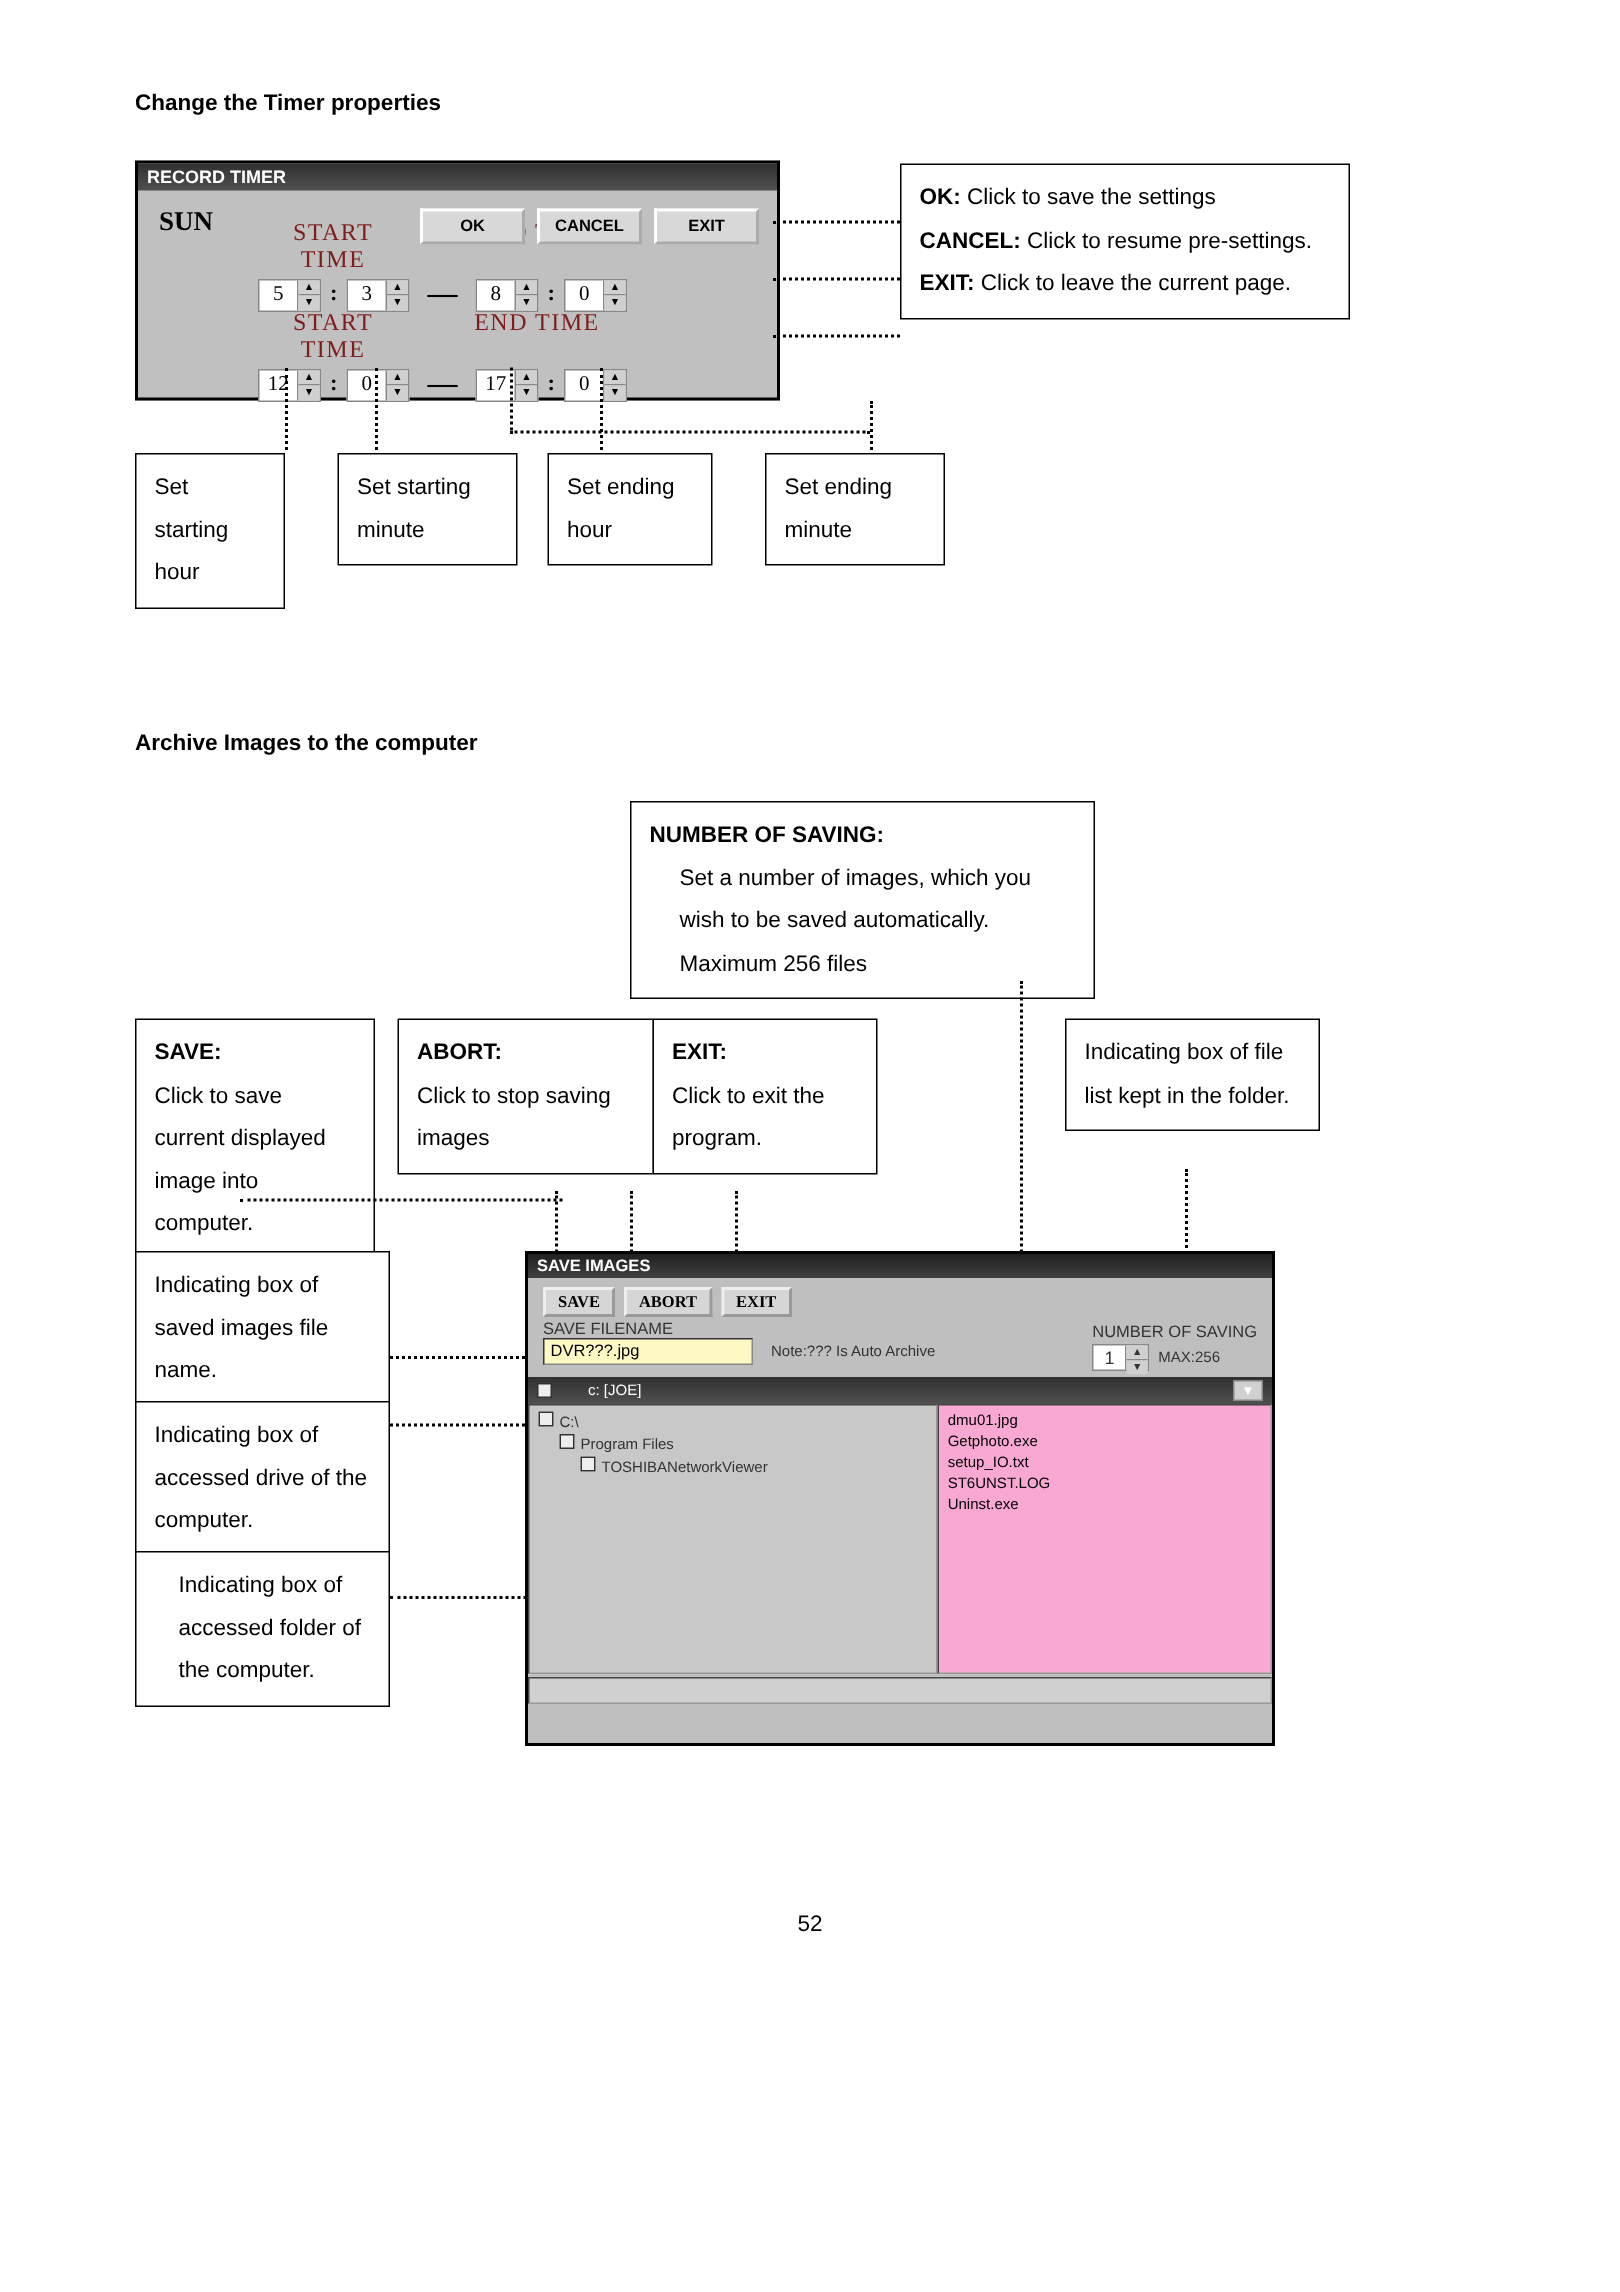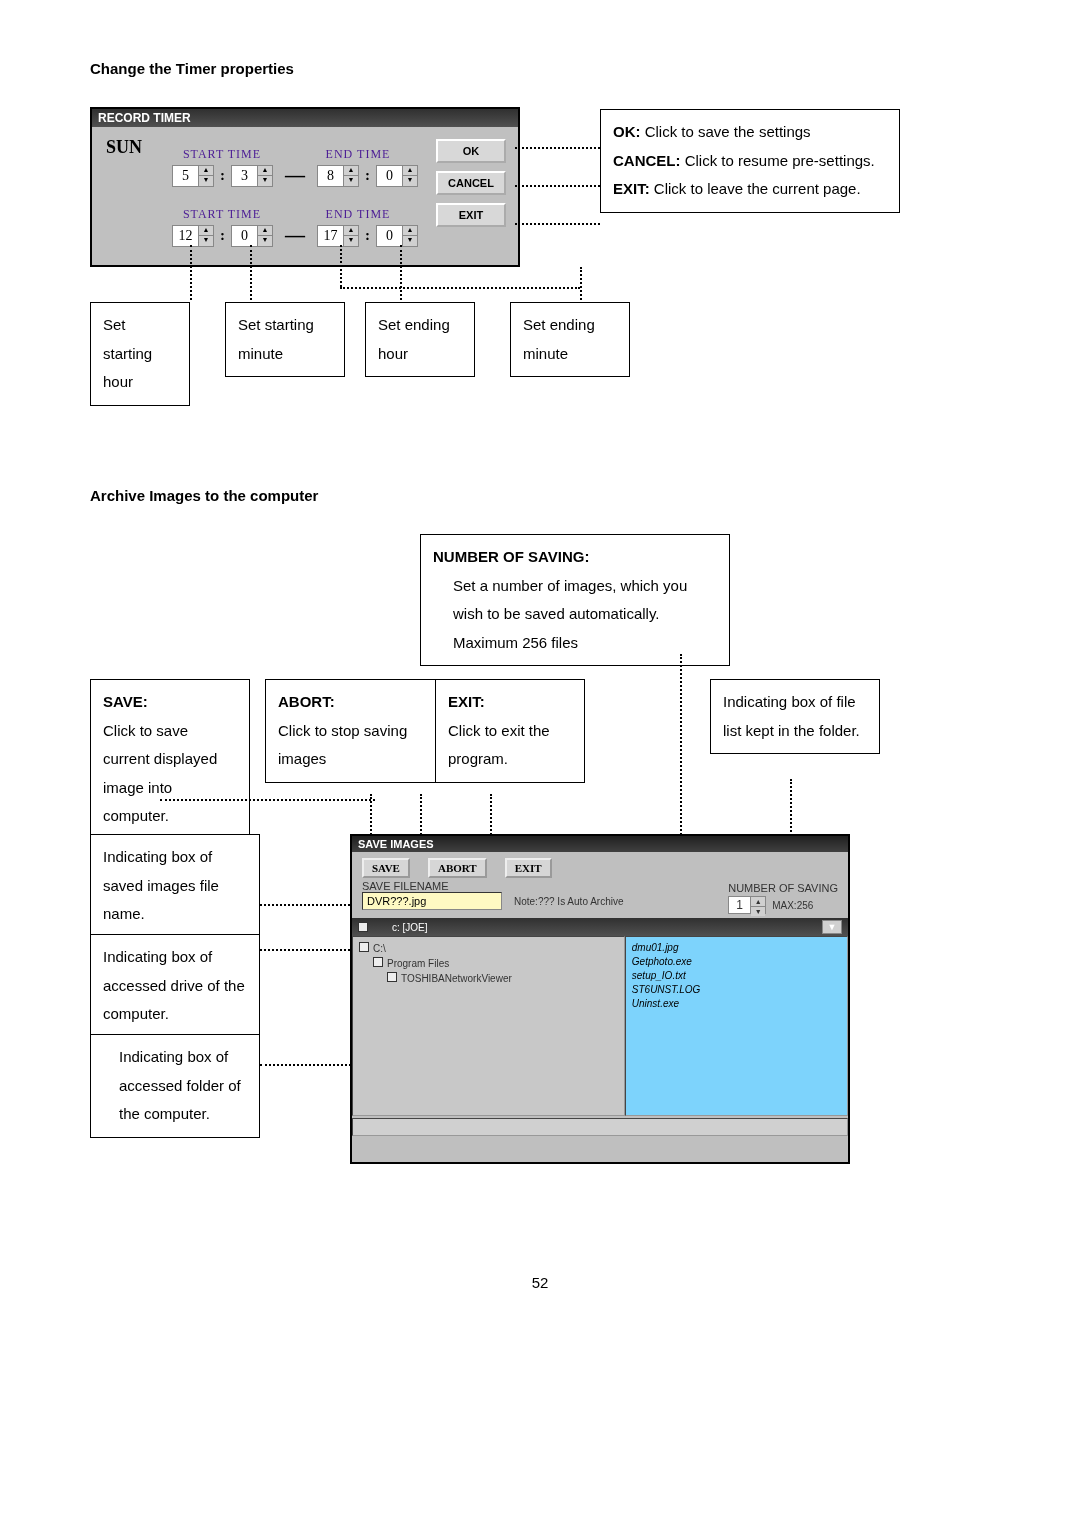--- a/index.html
+++ b/index.html
@@ -44,42 +44,42 @@
   .rt-body { position: relative; padding: 6px 12px; }
   .rt-day {
     font-weight: bold;
     font-size: 18px;
     font-family: "Times New Roman", serif;
     position: absolute; left: 14px; top: 10px;
   }
   .rt-row { position: absolute; left: 80px; font-family: "Times New Roman", serif; }
   .rt-row.row1 { top: 20px; }
   .rt-row.row2 { top: 80px; }
-  .rt-label { font-size: 12px; color: #4c1d95; letter-spacing: 1px; display:inline-block; width:100px; text-align:center;}
+  .rt-label { font-size: 16px; color: #7f1d1d; letter-spacing: 1px; display:inline-block; width:100px; text-align:center;}
   .rt-labels { display:flex; gap:36px; }
   .rt-spin-row { display:flex; align-items:center; gap:6px; margin-top:2px;}
   .spin {
     display: inline-flex;
     border: 1px solid #888;
     background: #fff;
     height: 22px;
   }
   .spin .val {
     width: 26px; text-align: center; font-size: 14px; line-height: 20px;
     border-right: 1px solid #888;
   }
   .spin .arrows { width:14px; display:flex; flex-direction:column; }
   .spin .arrows div {
     flex:1; background:#d0d0d0; font-size:7px; text-align:center; line-height:9px;
     border-bottom:1px solid #888;
   }
   .spin .arrows div:last-child{border-bottom:none;}
   .colon { font-weight:bold; }
   .dash { font-weight:bold; padding:0 6px; font-size:20px;}
-  .rt-btns { position:absolute; right:12px; top:12px; display:flex; flex-direction:column; gap:8px;align-items:center;}
+  .rt-btns { position:absolute; right:12px; top:12px; display:flex; gap:8px;align-items:center;}
   .rt-btn {
     width:70px; height:24px; background:#d8d8d8; border:2px outset #fff;
     font-size:11px; font-weight:bold; text-align:center; line-height:20px;
   }
 
   
   .dotted-h { position:absolute; border-top:2px dotted #000; height:0; }
   .dotted-v { position:absolute; border-left:2px dotted #000; width:0; }
 
   
@@ -88,42 +88,42 @@
     width:500px; height:330px;
     border:2px solid #000;
     background:#bfbfbf;
     font-size:11px;
   }
   .save-images .titlebar {
     background:linear-gradient(#202020,#404040);
     color:#fff; font-weight:bold; font-size:11px;
     padding:2px 6px;
   }
-  .si-btns { display:flex; gap:18px; padding:6px 10px 2px; }
+  .si-btns { display:flex; gap:6px; padding:6px 10px 2px; }
   .si-btn {
     border:2px outset #eee; background:#d6d6d6;
     padding:2px 8px; font-size:11px; font-weight:bold;
     font-family:"Times New Roman",serif;
   }
   .si-label { font-size:11px; padding-left:10px; color:#333;}
   .si-filename-row{display:flex;align-items:center;gap:12px;padding:0 10px 4px;}
   .si-filename { border:1px inset #888; background:#fef9c3; padding:2px 4px; width:140px; font-size:11px;}
   .si-note{font-size:10px;color:#333;}
   .si-numsave{position:absolute;right:10px;top:46px;font-size:11px;color:#333;}
   .si-numspin{display:inline-flex;align-items:center;margin-top:2px;}
   .si-numspin .spin{height:18px;}
   .si-numspin .spin .val{width:22px;line-height:16px;font-size:12px;}
   .si-max{font-size:10px;margin-left:6px;}
   .si-drive-bar{background:linear-gradient(#303030,#505050); color:#fff; padding:2px 6px;
      display:flex;align-items:center;gap:20px;font-size:10px;margin-top:4px;}
   .si-drive-select{margin-left:auto;width:20px;height:14px;background:#d0d0d0;border:1px solid #888;
      text-align:center;font-size:9px;line-height:12px;}
   .si-panes{display:flex;height:180px;}
   .si-tree{width:55%;border:1px inset #999;background:#c8c8c8;padding:4px 6px;font-size:10px;line-height:1.5;color:#333;}
-  .si-files{flex:1;border:1px inset #999;background:#7dd3fc;padding:4px 6px;font-size:10px;line-height:1.4;font-style:italic;}
+  .si-files{flex:1;border:1px inset #999;background:#f9a8d4;padding:4px 6px;font-size:10px;line-height:1.4;}
   .si-status{height:18px;border:1px inset #999;background:#d0d0d0;margin-top:2px;}
   .icon-box{display:inline-block;width:10px;height:10px;border:1px solid #333;margin-right:4px;background:#eee;}
 
   .page-num{text-align:center;margin-top:40px;}
 </style>
 </head>
 <body>
 
 <div class="heading">Change the Timer properties</div>
 

